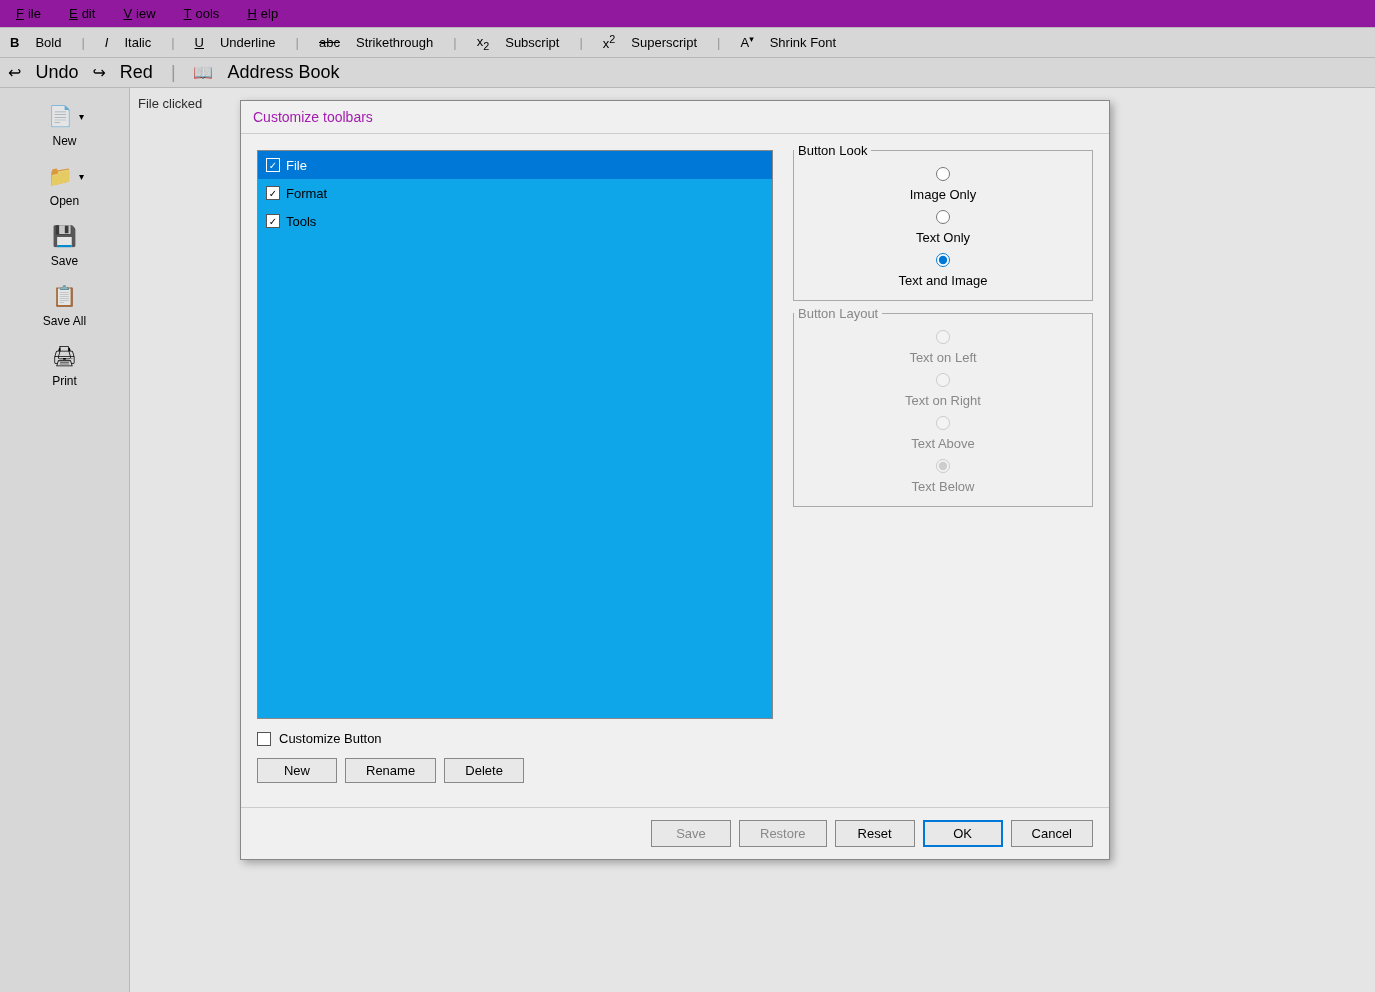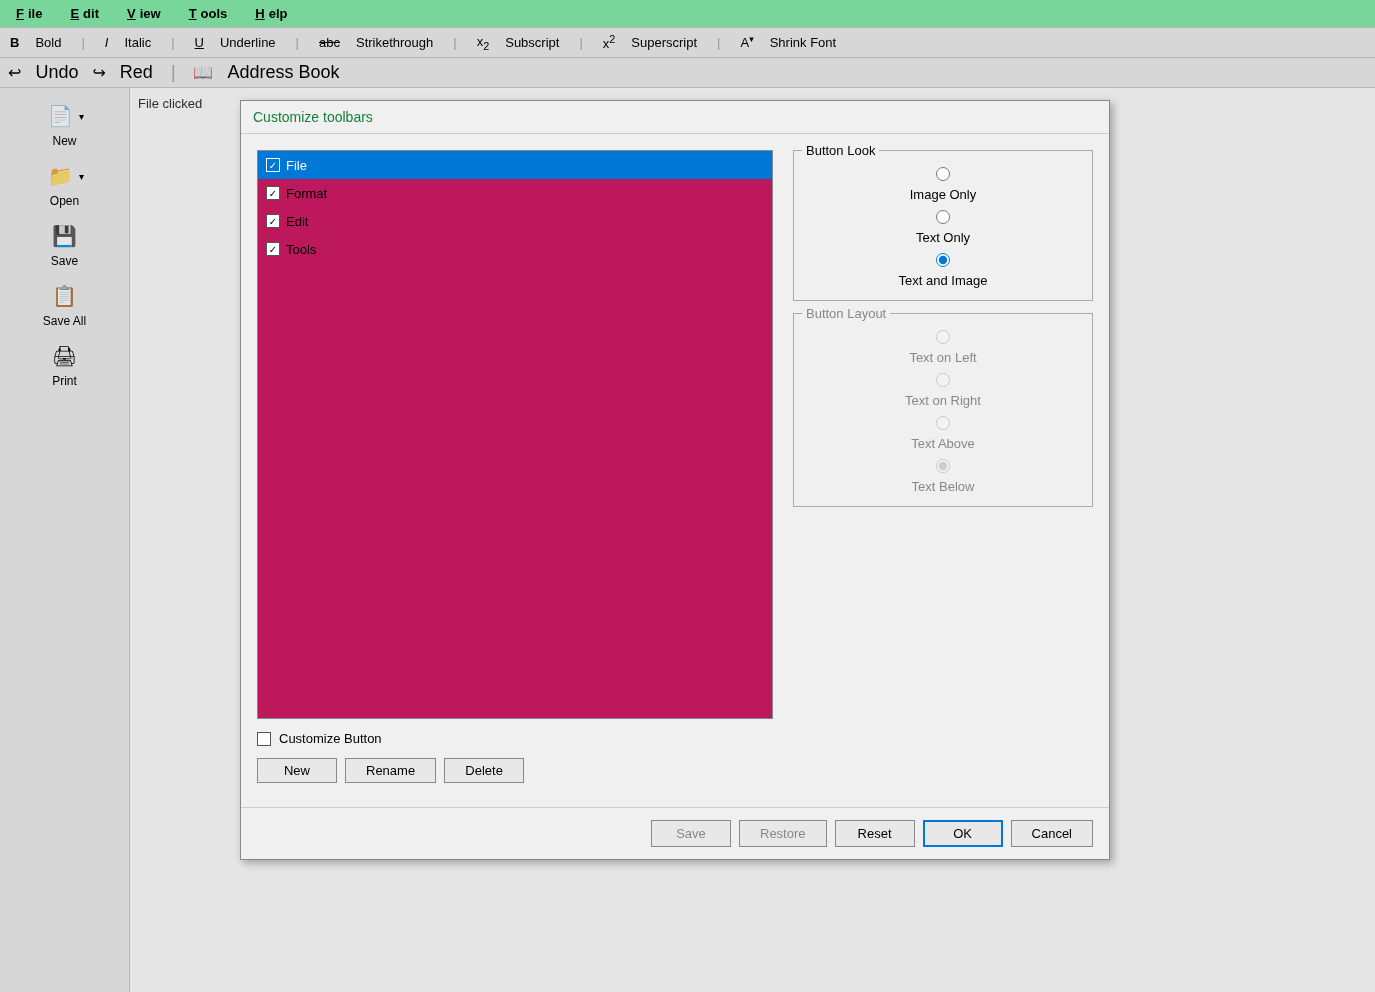--- a/index.html
+++ b/index.html
@@ -8,28 +8,27 @@
       font-size: 13px;
       background: #d4d0c8;
       width: 1375px;
       height: 992px;
       overflow: hidden;
       position: relative;
     }
 
     
     .menu-bar {
-      background: #86efac;
+      background: #a21caf;
       height: 28px;
       display: flex;
       align-items: center;
       padding: 0 8px;
       gap: 16px;
       border-bottom: 1px solid #ccc;
-      font-weight: bold;
     }
     .menu-bar span {
       cursor: default;
       padding: 2px 4px;
       font-size: 13px;
     }
 
     
     .toolbar-format {
       background: #f0f0f0;
@@ -138,21 +137,21 @@
       display: flex;
       flex-direction: column;
     }
 
     .dialog-titlebar {
       background: #f0f0f0;
       padding: 8px 12px;
       font-size: 14px;
       font-weight: normal;
       border-bottom: 1px solid #ccc;
-      color: #15803d;
+      color: #a21caf;
     }
 
     
     .dialog-tabs {
       display: flex;
       padding: 6px 12px 0;
       border-bottom: 2px solid #ccc;
       background: #f0f0f0;
     }
     .tab {
@@ -185,21 +184,21 @@
 
     
     .toolbar-list-panel {
       flex: 1;
       display: flex;
       flex-direction: column;
     }
 
     .toolbar-listbox {
       border: 1px solid #888;
-      background: #be185d;
+      background: #0ea5e9;
       flex: 1;
       min-height: 340px;
       overflow-y: auto;
     }
 
     .listbox-item {
       display: flex;
       align-items: center;
       padding: 4px 8px;
       gap: 6px;
@@ -274,21 +273,21 @@
 
     .group-box {
       border: 1px solid #aaa;
       padding: 8px 12px 12px;
       position: relative;
       background: #f0f0f0;
     }
     .group-box-title {
       position: absolute;
       top: -8px;
-      left: 8px;
+      left: 0;
       background: #f0f0f0;
       padding: 0 4px;
       font-size: 13px;
     }
 
     .group-box.disabled .group-box-title {
       color: #888;
     }
     .group-box.disabled label {
       color: #888;
@@ -418,24 +417,20 @@
           <div class="listbox-item selected">
             <div class="checkbox-icon checked"></div>
             <span>File</span>
           </div>
 
           <div class="listbox-item">
             <div class="checkbox-icon checked"></div>
             <span>Format</span>
           </div>
 
-          <div class="listbox-item">
-            <div class="checkbox-icon checked"></div>
-            <span>Edit</span>
-          </div>
 
           <div class="listbox-item">
             <div class="checkbox-icon checked"></div>
             <span>Tools</span>
           </div>
         </div>
 
         <div class="customize-button-row">
           <div class="cb-checkbox"></div>
           <span>Customize Button</span>

